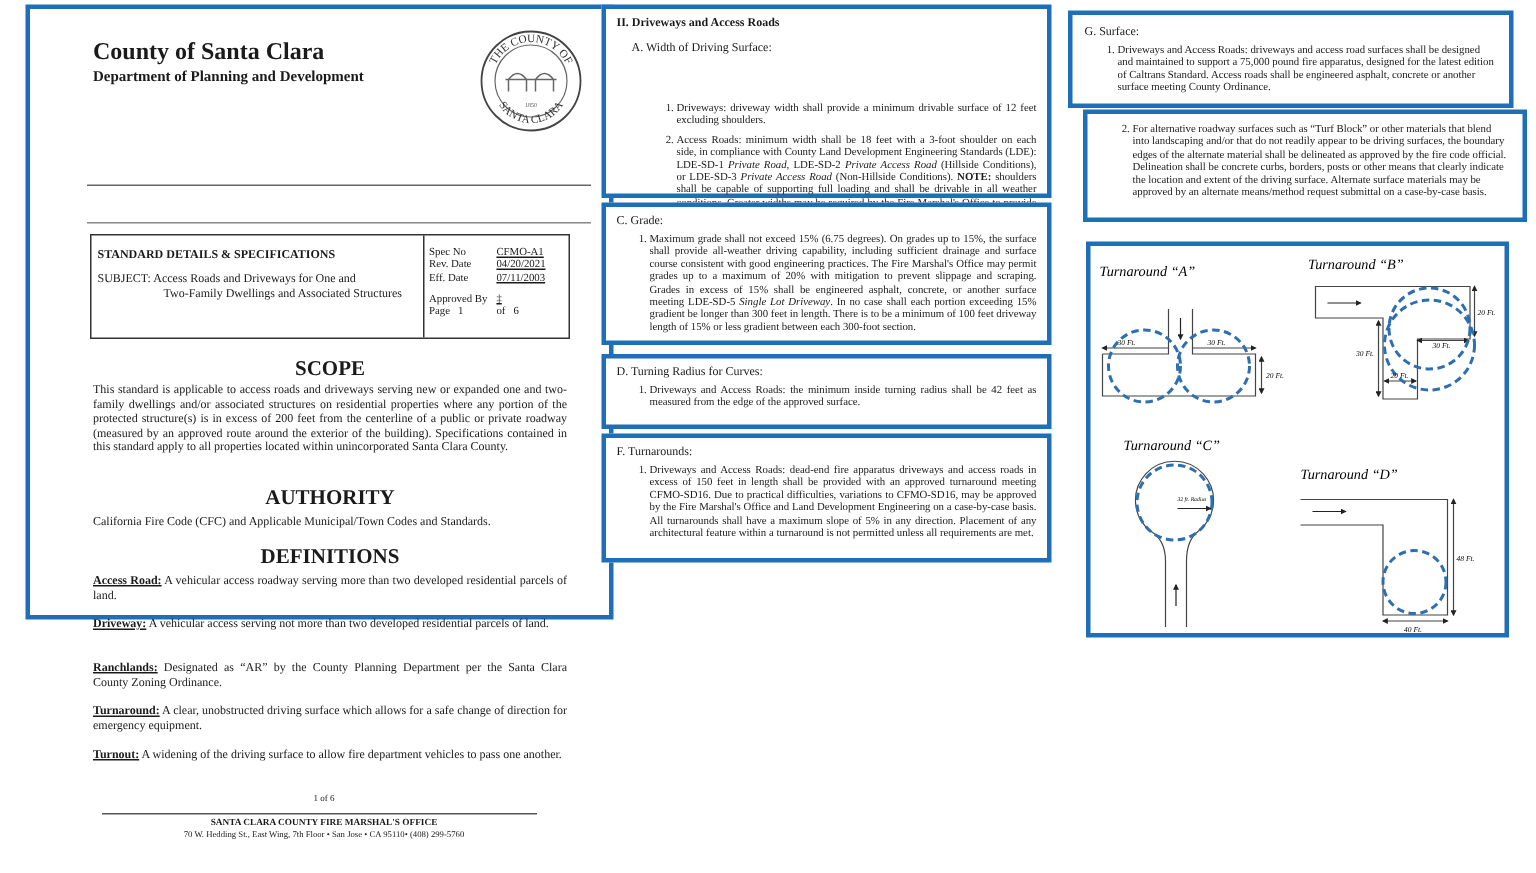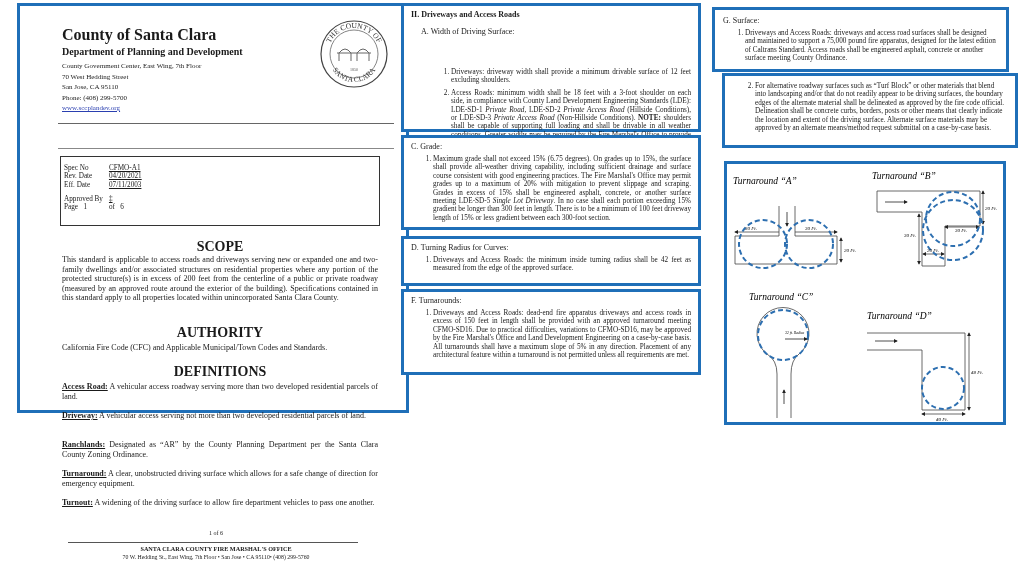--- a/index.html
+++ b/index.html
@@ -36,43 +36,44 @@
   .right { left:712px; padding:6px 8px; }
   .diag { position:absolute; left:724px; top:161px; width:282px; height:264px;font-style:italic; }
   svg text { font-family:"Liberation Serif","DejaVu Serif",serif; }
 </style>
 </head>
 <body>
 
 <div class="box" id="page1">
   <div class="h-title">County of Santa Clara</div>
   <div class="h-dept">Department of Planning and Development</div>
-  <div class="h-addr">
-    <div>County Government Center, East Wing, 7th Floor</div>
-    <div>70 West Hedding Street</div>
-    <div>San Jose, CA  95110</div>
-    <div>Phone: (408) 299-5700</div>
-    <a>www.sccplandev.org</a>
-  </div>
   <svg class="seal" viewBox="0 0 70 70">
     <circle cx="35" cy="35" r="33" fill="none" stroke="#444" stroke-width="1.2"></circle>
     <circle cx="35" cy="35" r="24" fill="none" stroke="#666" stroke-width="0.8"></circle>
     <defs>
         <path id="arcT" d="M9,35 A26,26 0 0 1 61,35"></path>
         <path id="arcB" d="M10,38 A25,25 0 0 0 60,38"></path>
       </defs>
     <text font-size="7.5" fill="#333"><textPath href="#arcT" startOffset="50%" text-anchor="middle">THE COUNTY OF</textPath></text>
     <text font-size="7.5" fill="#333"><textPath href="#arcB" startOffset="50%" text-anchor="middle">SANTA CLARA</textPath></text>
     <path d="M20,42 L20,34 Q26,26 32,34 L32,42 M38,42 L38,34 Q44,26 50,34 L50,42 M18,34 L52,34" fill="none" stroke="#666" stroke-width="1"></path>
     <text x="35" y="52" font-size="4" text-anchor="middle" fill="#555">1850</text>
   </svg>
   <div class="hr1"></div>
   <div class="hr2"></div>
 
   <div class="spec">
+    <div class="l">
+      <div style="font-size:8px;font-weight:bold;">STANDARD DETAILS &amp; SPECIFICATIONS</div>
+      <div style="font-size:8px;margin-top:7px;line-height:10px;">
+        <span>SUBJECT:</span>
+        <span>Access Roads and Driveways for One and</span><br>
+        <span style="padding-left:44px;">Two-Family Dwellings and Associated Structures</span>
+      </div>
+    </div>
     <div class="r">
       <table>
         <tbody>
             <tr>
               <td>Spec No</td>
               <td class="u">CFMO-A1</td>
             </tr>
         <tr>
               <td>Rev. Date</td>
               <td class="u">04/20/2021</td>

